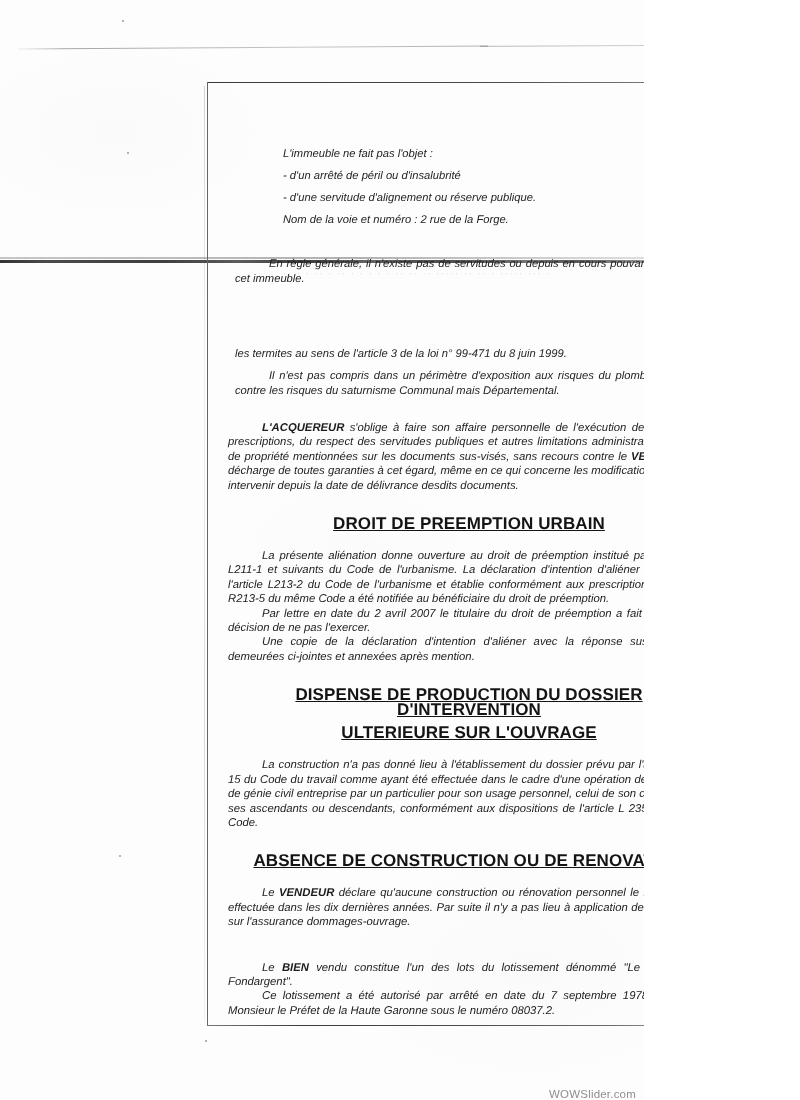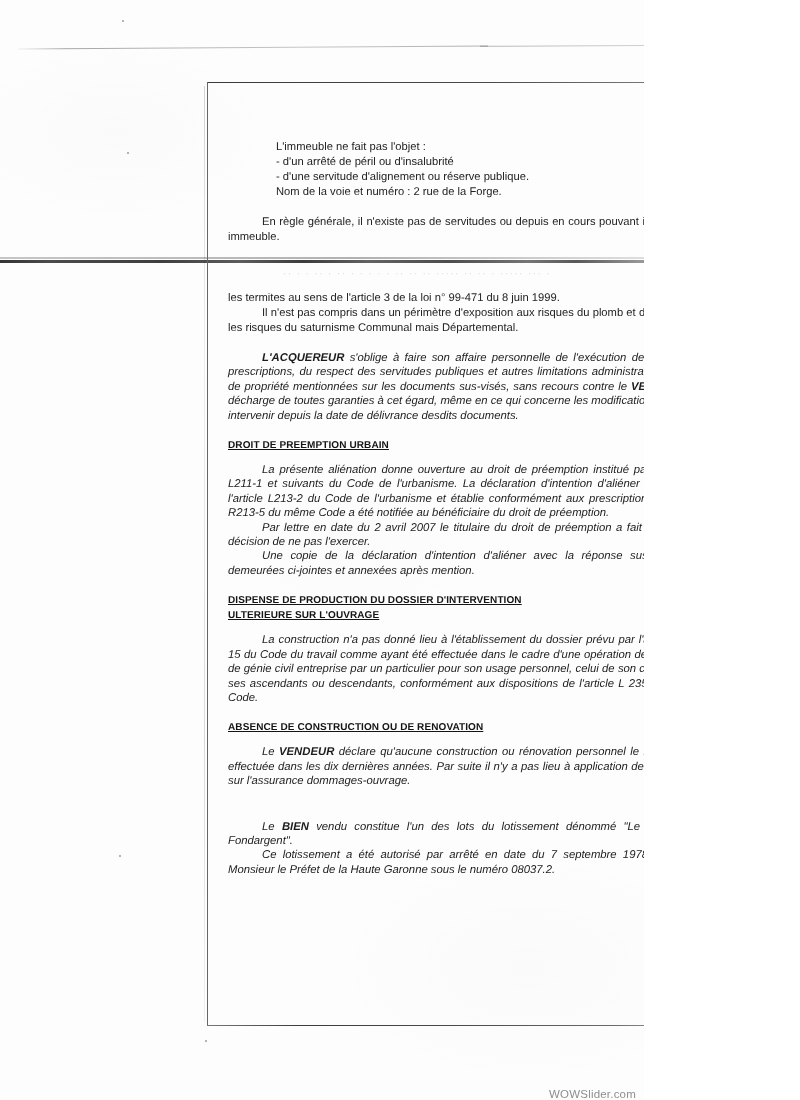--- a/index.html
+++ b/index.html
@@ -178,36 +178,37 @@
     color: #1c1c1c;
     font-size: 11.3px;
     line-height: 14.4px;
     text-align: justify;
     margin: 0;
     font-style: italic;
   }
   .block.indent { text-indent: 34px; }
 
   .italic-block {
+    font-style: italic;
     font-size: 11.2px;
     line-height: 15px;
     color: #232323;
     text-align: left;
-    margin: 0;
+    margin: 7px;
   }
   .italic-block.pad-left { padding-left: 48px; }
 
   .heading {
-    text-align: left;
+    text-align: center;
     font-weight: bold;
-    font-size: 10px;
+    font-size: 17px;
     line-height: 15px;
     color: #141414;
     letter-spacing: .1px;
-    margin: 0;
+    margin: 8px;
   }
   .heading span.u { text-decoration: underline; }
   .spacer-sm { height: 10px; }
   .spacer-md { height: 15px; }
   .spacer-lg { height: 21px; }
 
   b.bold { font-weight: bold; }
 
   
   .block, .italic-block, .heading, #page-number {

